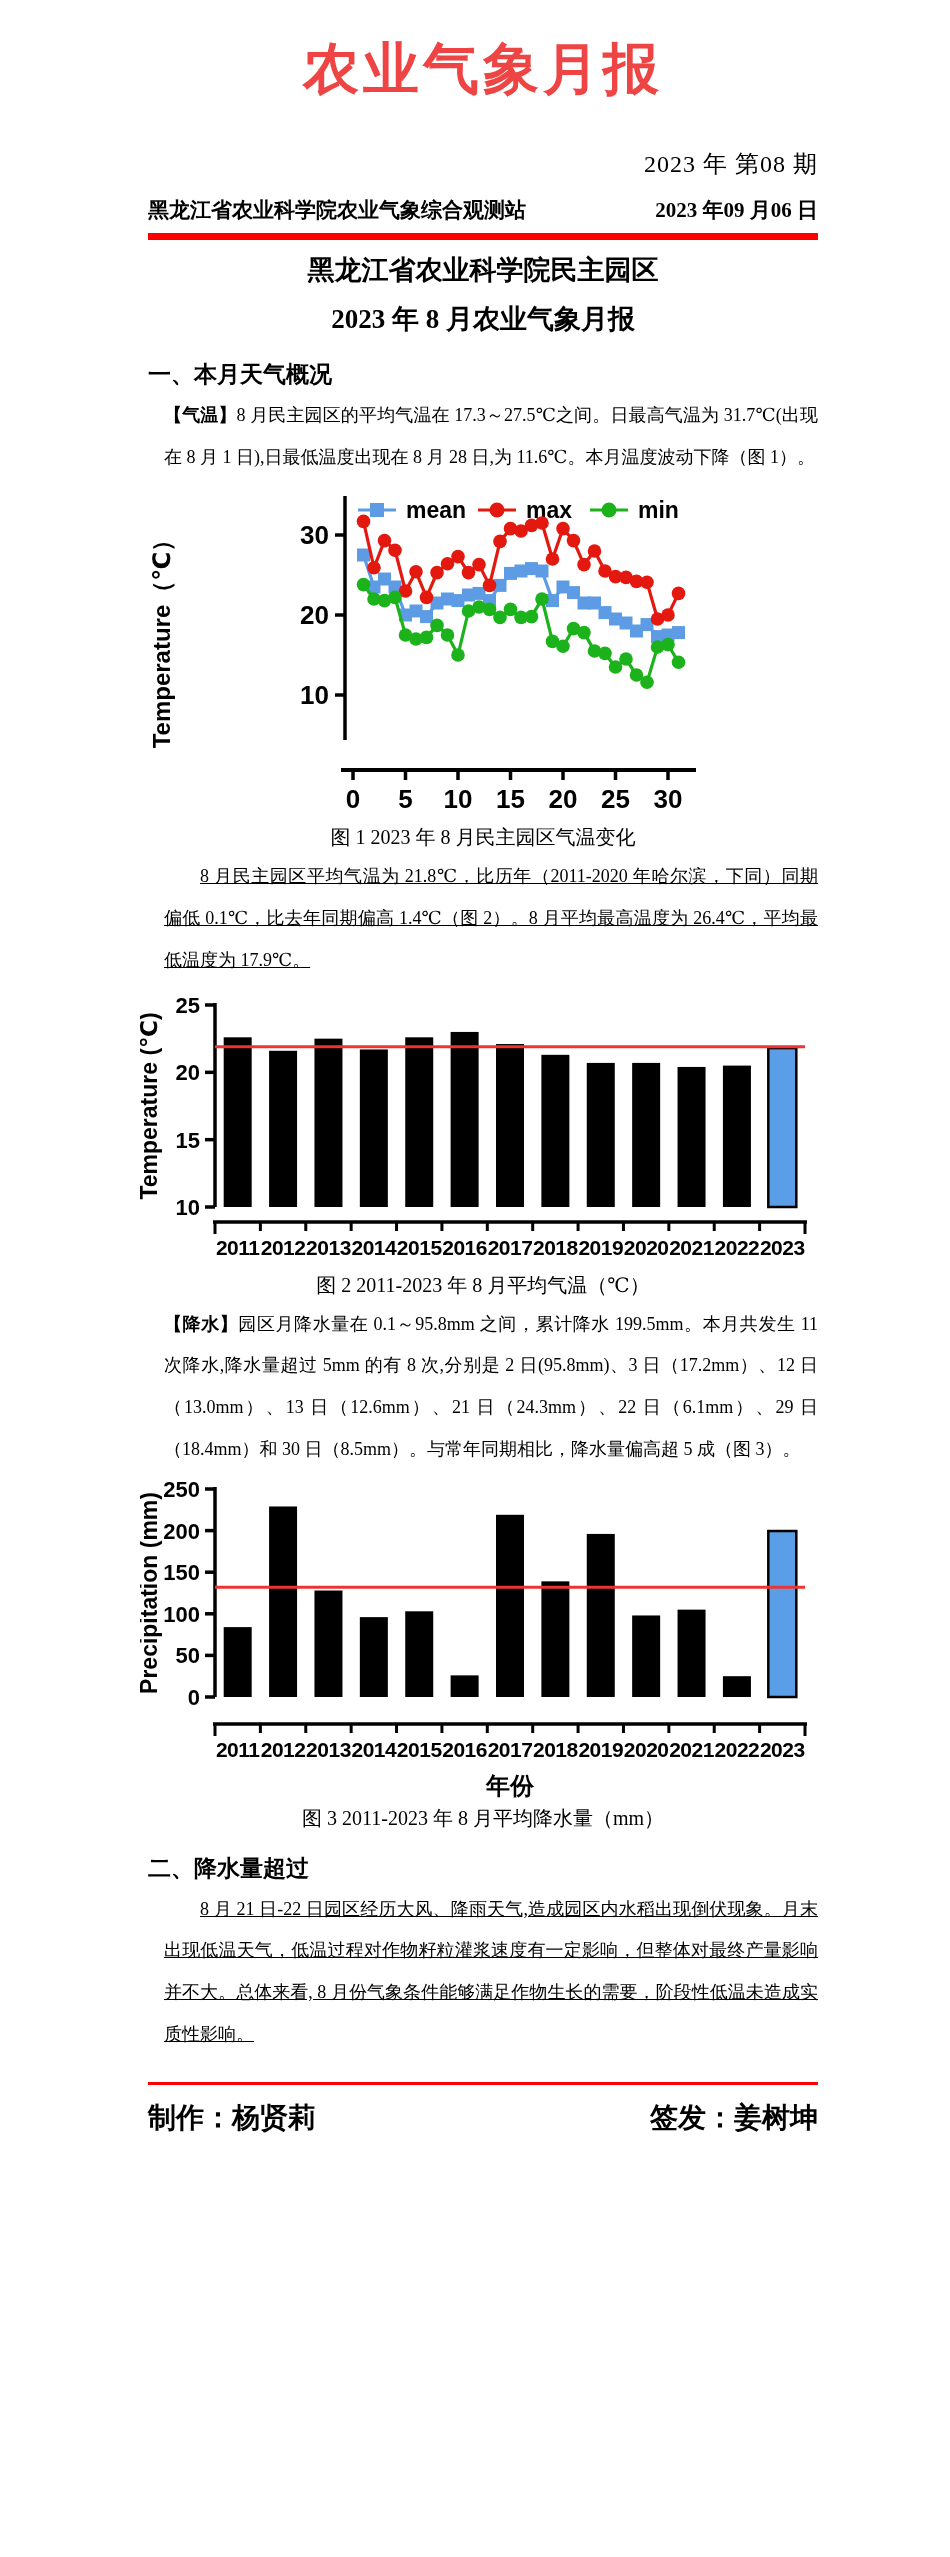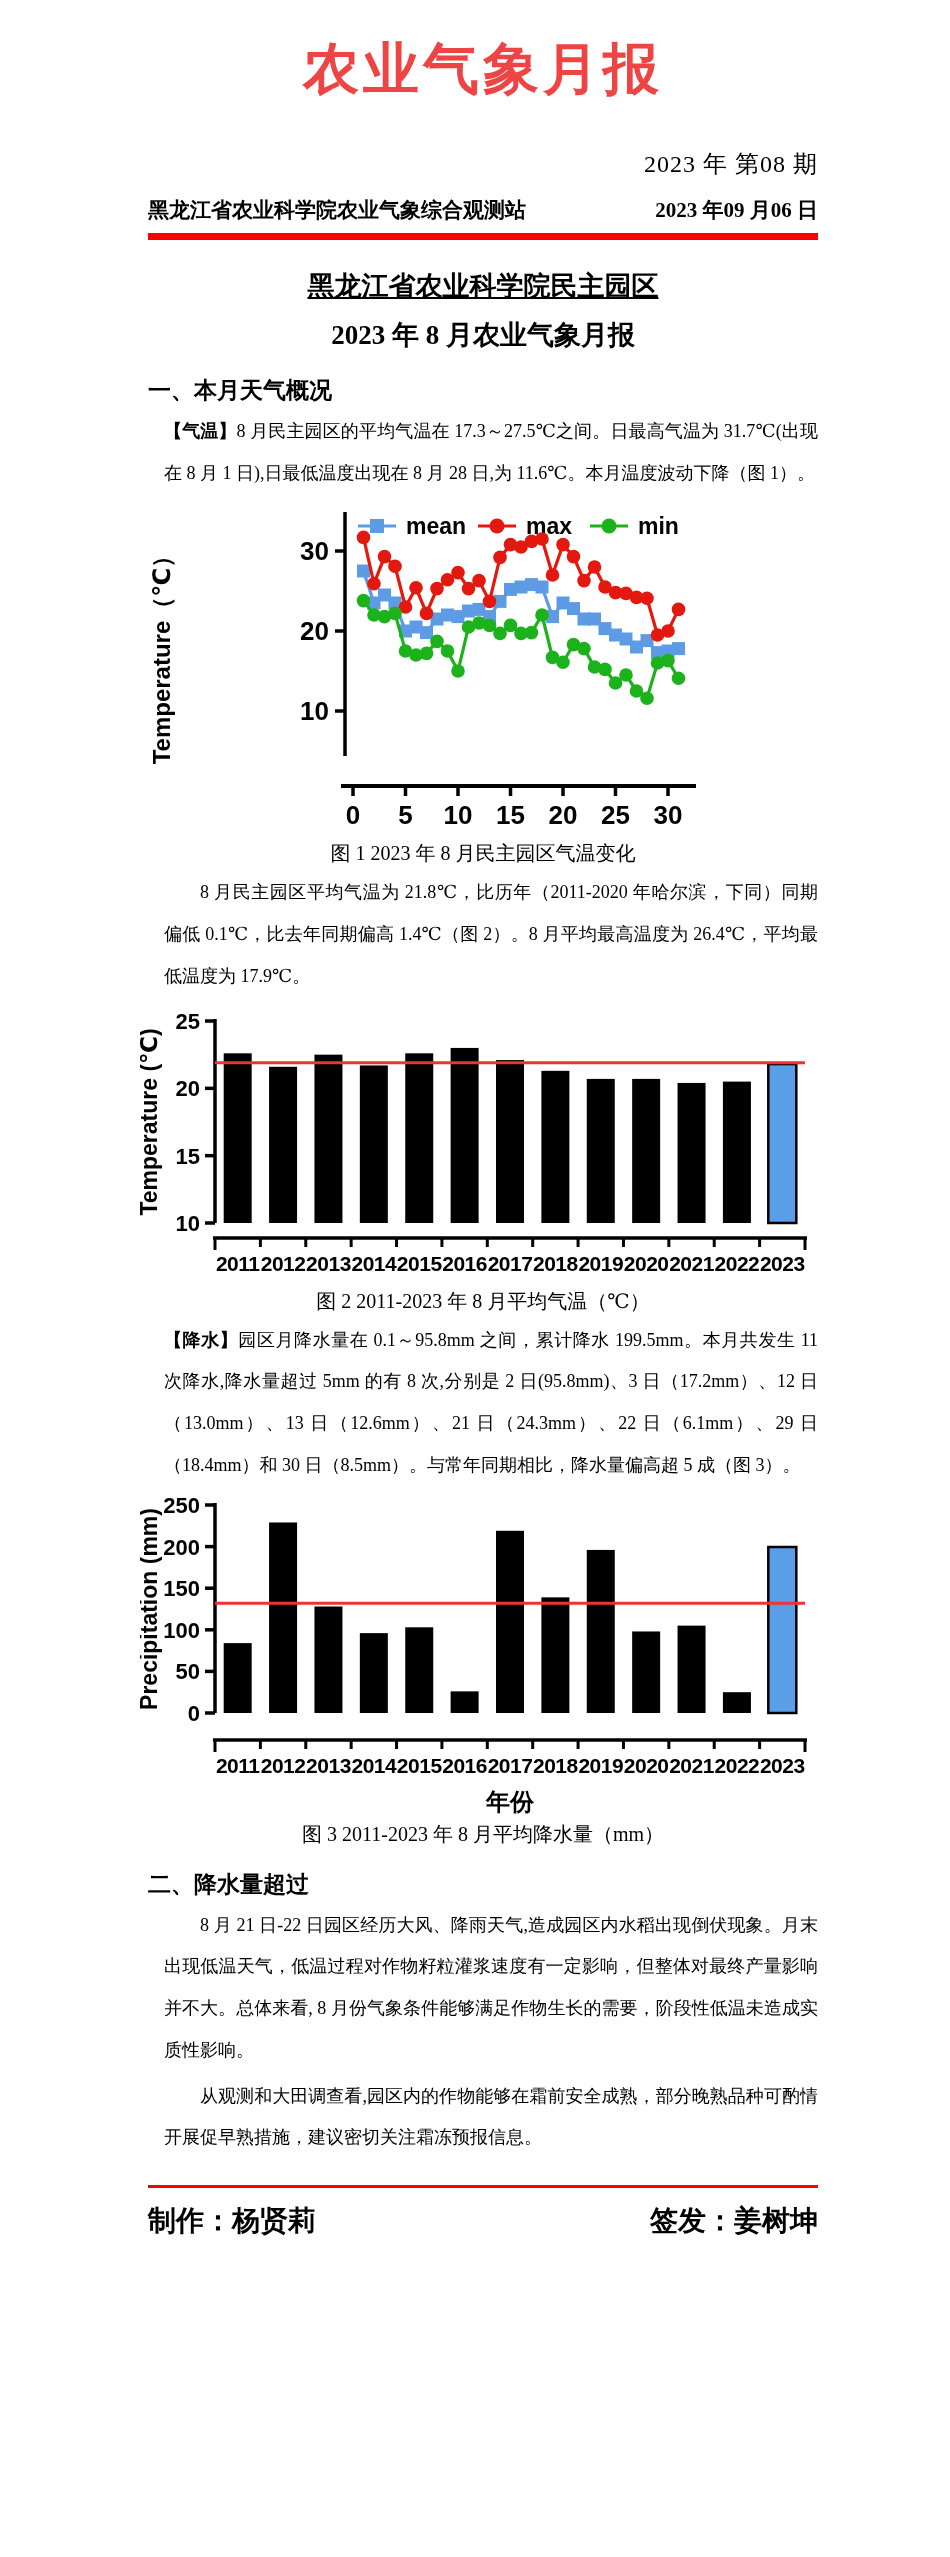--- a/index.html
+++ b/index.html
@@ -16,27 +16,27 @@
     letter-spacing:4px; line-height:1.25;
   }
   .issue-line { text-align:right; font-size:24px; margin-top:44px; letter-spacing:1px; }
   .masthead-row {
     display:flex; justify-content:space-between; align-items:flex-end;
     margin-top:16px; font-size:21px; font-weight:bold;
   }
   .double-rule { margin-top:9px; height:3px; border-top:5px solid #ff0000; border-bottom:2px solid #ff0000; }
 
   .doc-title { text-align:center; font-size:27px; font-weight:bold; line-height:1.4; }
-  .doc-title.first { margin-top:28px;text-decoration:underline; }
+  .doc-title.first { margin-top:12px; }
   .doc-title.second { margin-top:11px; }
 
   .section-heading { font-size:23px; font-weight:bold; margin-top:20px; line-height:1.4; }
 
   .para { font-size:18px; line-height:2.32; text-align:justify; margin-top:4px;margin-left:16px; }
-  .para.indent { text-indent:2em; }
+  .para.indent { text-indent:2em;text-decoration:underline; }
   .para .lead { font-weight:bold; }
 
   .figure { margin-top:10px; }
   .figure.shift { margin-left:-8px; }
   .figure svg { display:block; }
   .fig-caption { text-align:center; font-size:20px; margin-top:4px; line-height:1.5; }
 
   .footer-rule { margin-top:26px; border-top:3px solid #ff0000; }
   .footer-row {
     display:flex; justify-content:space-between; margin-top:14px;
@@ -323,21 +323,20 @@
         <text x="596.9230769230769" y="276" text-anchor="middle" font-size="21" font-weight="bold" letter-spacing="-0.5">2022</text>
         <text x="642.3076923076924" y="276" text-anchor="middle" font-size="21" font-weight="bold" letter-spacing="-0.5">2023</text>
         <text x="370" y="313" text-anchor="middle" font-size="24" font-weight="bold" font-family="&quot;Liberation Serif&quot;,&quot;DejaVu Serif&quot;,serif">年份</text>
       </svg>
   </div>
   <div class="fig-caption">图 3 2011-2023 年 8 月平均降水量（mm）</div>
 
   <div class="section-heading">二、降水量超过</div>
 
   <p class="para indent">8 月 21 日-22 日园区经历大风、降雨天气,造成园区内水稻出现倒伏现象。月末出现低温天气，低温过程对作物籽粒灌浆速度有一定影响，但整体对最终产量影响并不大。总体来看, 8 月份气象条件能够满足作物生长的需要，阶段性低温未造成实质性影响。</p>
-  <p class="para indent">从观测和大田调查看,园区内的作物能够在霜前安全成熟，部分晚熟品种可酌情开展促早熟措施，建议密切关注霜冻预报信息。</p>
 
   <div class="footer-rule"></div>
   <div class="footer-row">
     <span>制作：杨贤莉</span>
     <span>签发：姜树坤</span>
   </div>
 
 </div>
 
 </body></html>

